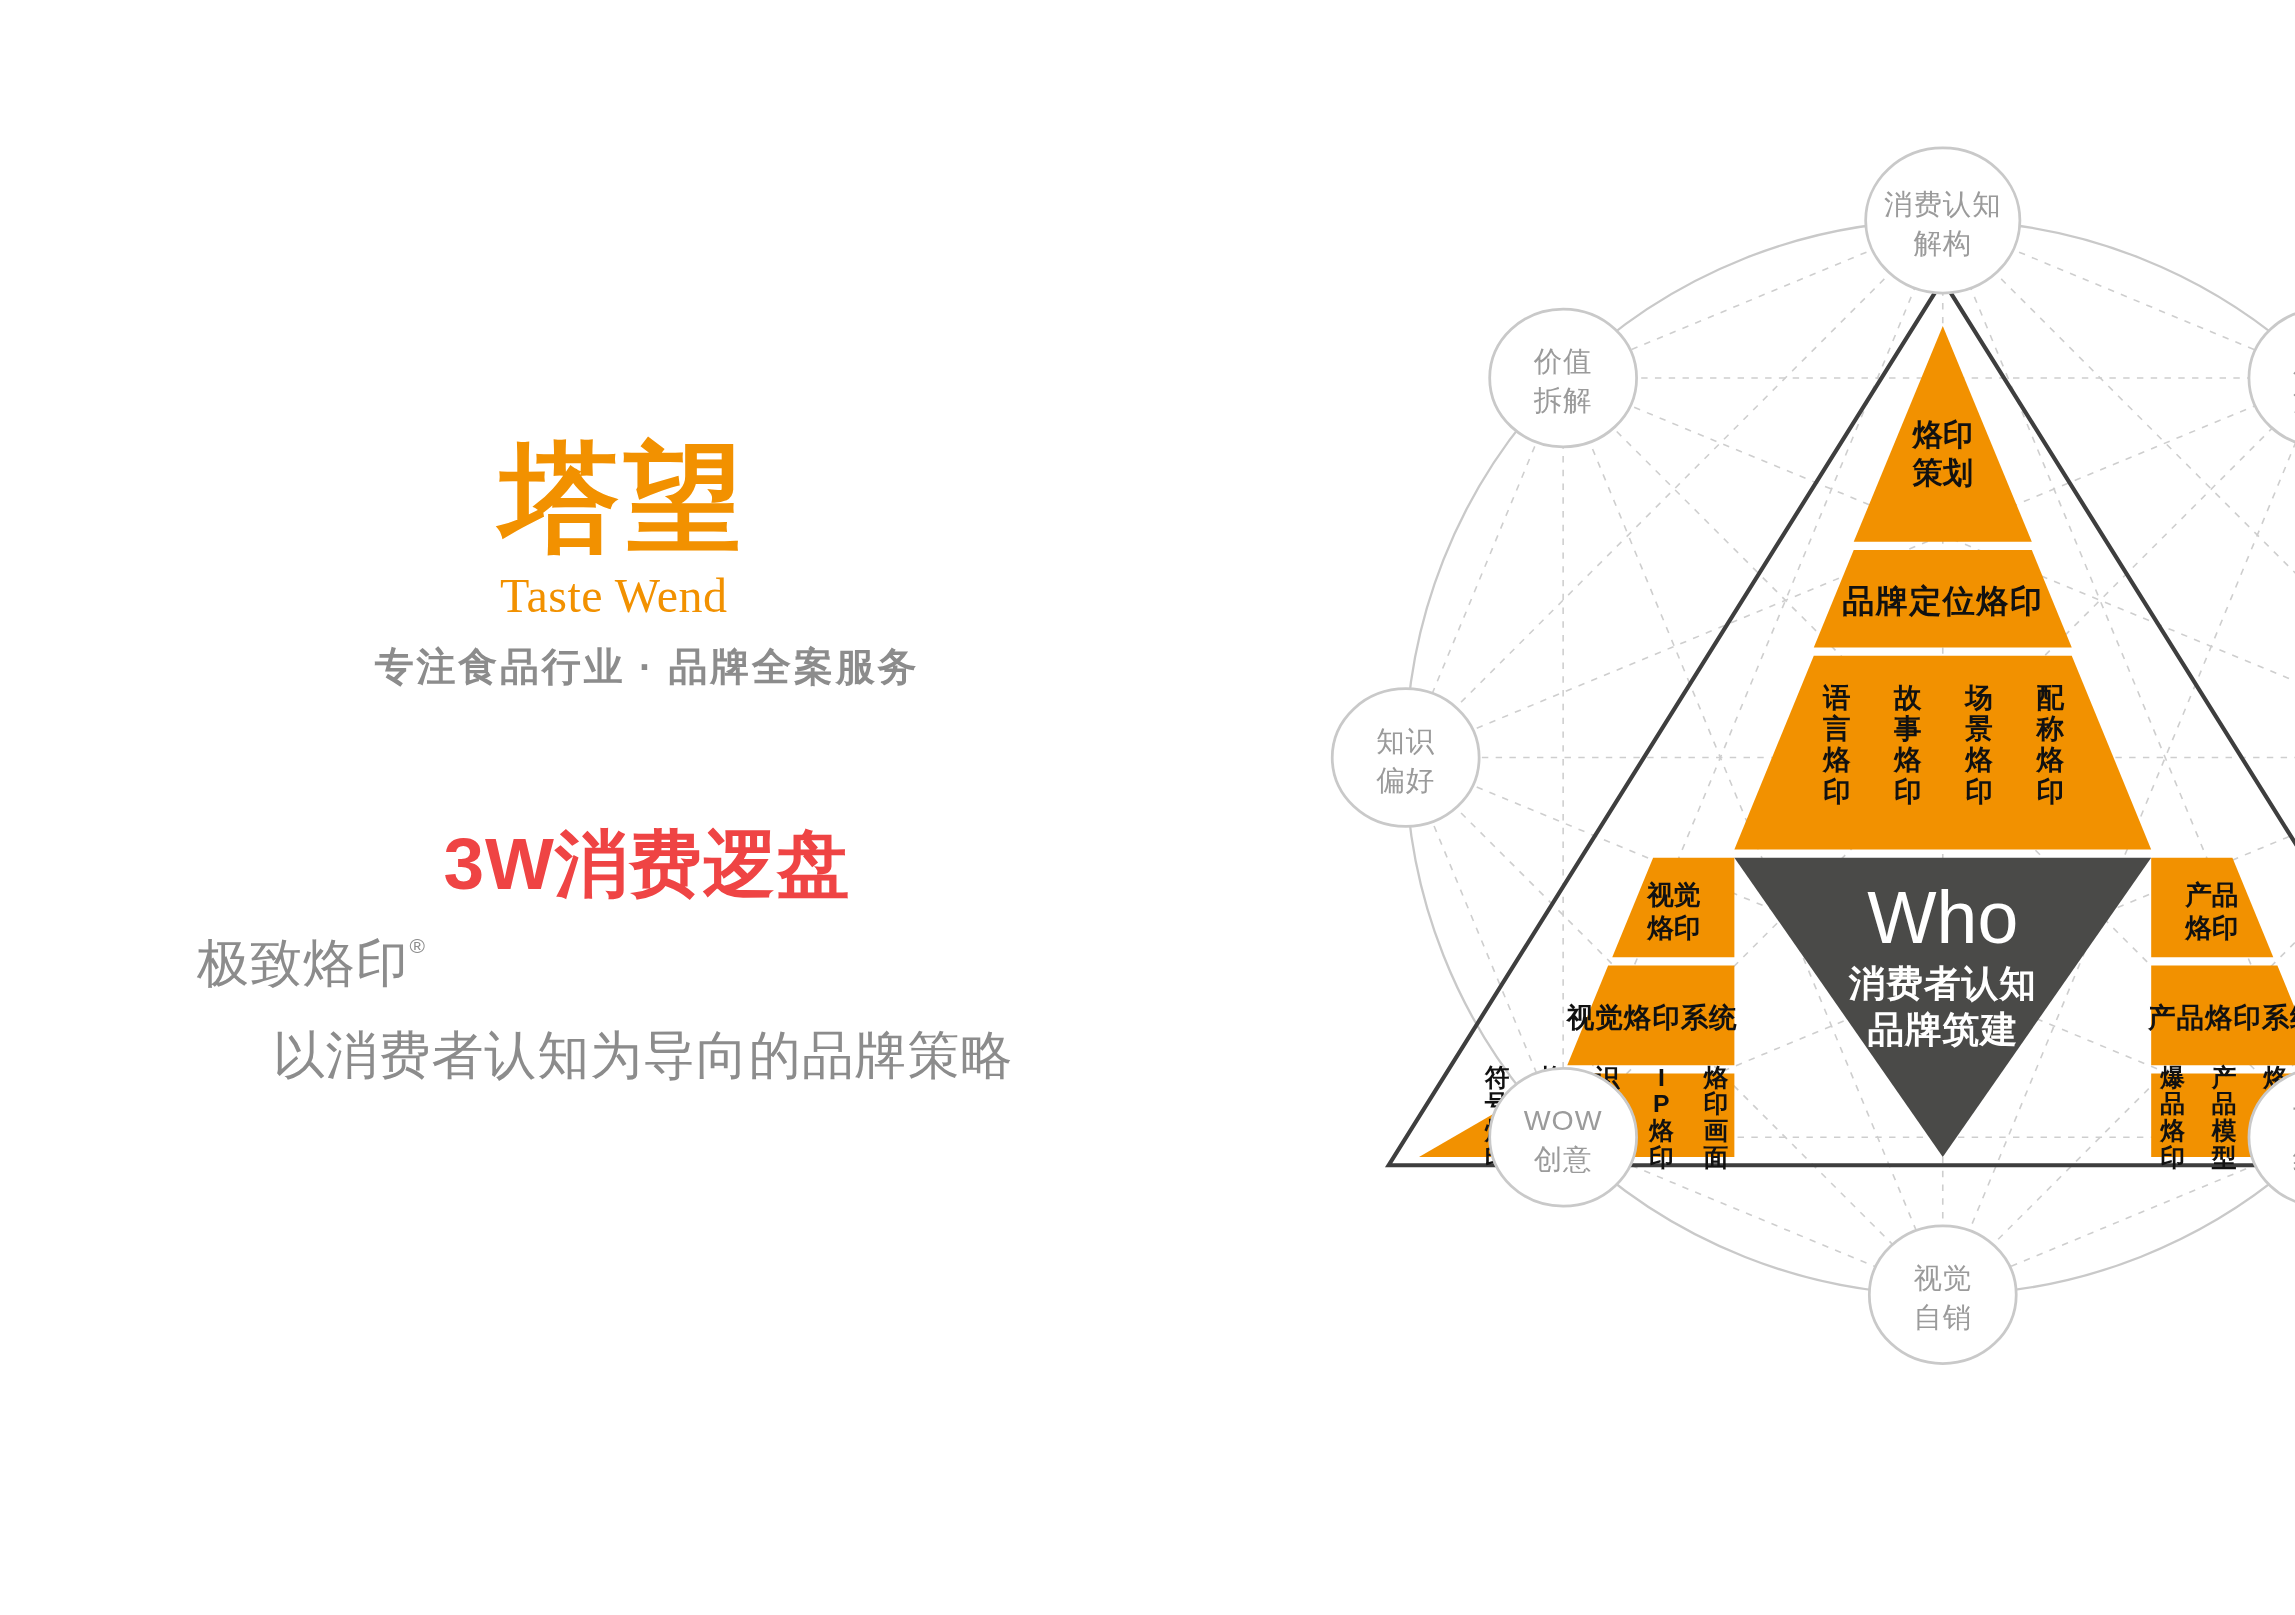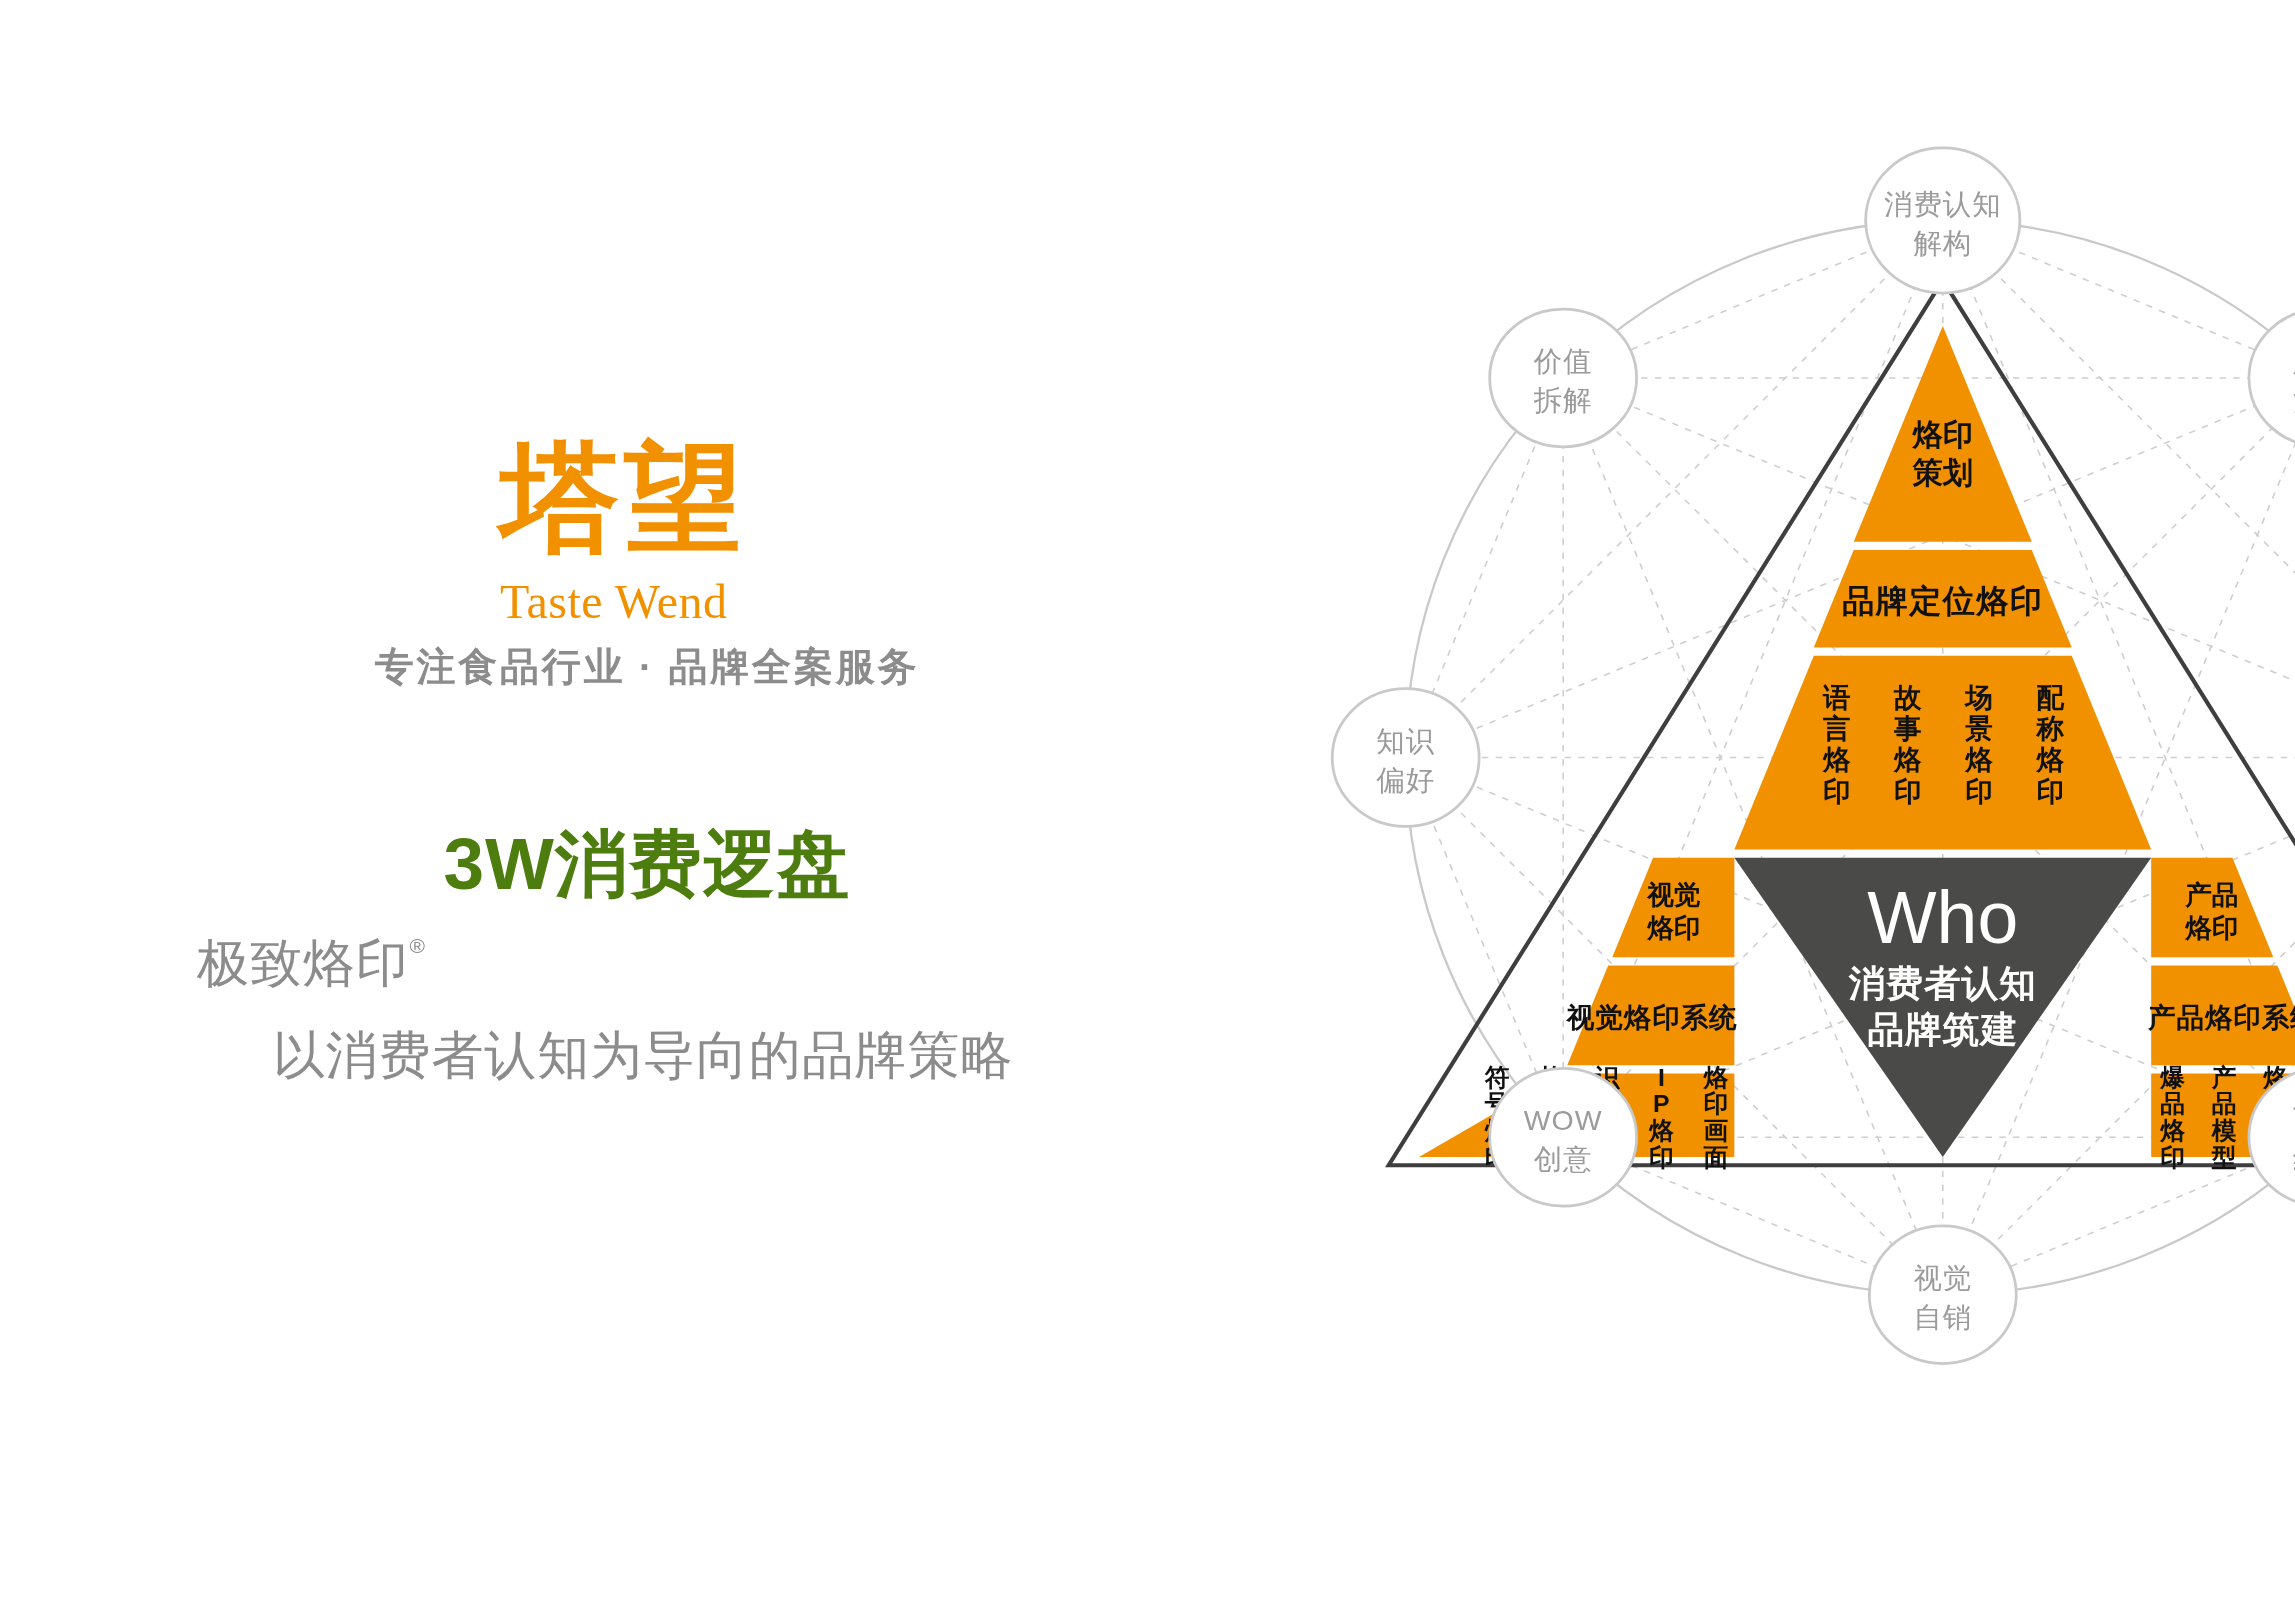--- a/index.html
+++ b/index.html
@@ -18,33 +18,33 @@
   .logo-wrap{
     position:absolute;left:500px;top:438px;width:294px;text-align:left;
   }
   .logo-mark{
     font-size:119px;line-height:1.02;color:#F29100;font-weight:700;
     letter-spacing:4.6px;
     font-family:"DejaVu Sans","Liberation Sans",sans-serif;
     white-space:nowrap;
   }
   .logo-en{
-    margin-top:19px;
+    margin-top:13px;
     font-size:48px;line-height:1;color:#F29100;
     font-family:"Liberation Serif","DejaVu Serif",serif;
     font-weight:400;letter-spacing:0.5px;white-space:nowrap;
   }
   .tagline{
     position:absolute;left:257px;top:643px;width:780px;text-align:center;
     font-size:39px;line-height:1.25;color:#8c8c8c;letter-spacing:2.8px;
     font-weight:700;white-space:nowrap;
   }
   .headline{
     position:absolute;left:197px;top:822px;width:900px;text-align:center;
-    font-size:73px;line-height:1.15;color:#4d7c0f;font-weight:700;
+    font-size:73px;line-height:1.15;color:#ef4444;font-weight:700;
     letter-spacing:0.9px;white-space:nowrap;
   }
   .sub1{
     position:absolute;left:197px;top:932px;width:900px;
     font-size:52px;line-height:1.2;color:#8c8c8c;font-weight:400;
     letter-spacing:0.9px;white-space:nowrap;
   }
   .sub1 .reg{
     font-size:21px;vertical-align:super;position:relative;top:-10px;left:0.9px;
   }

